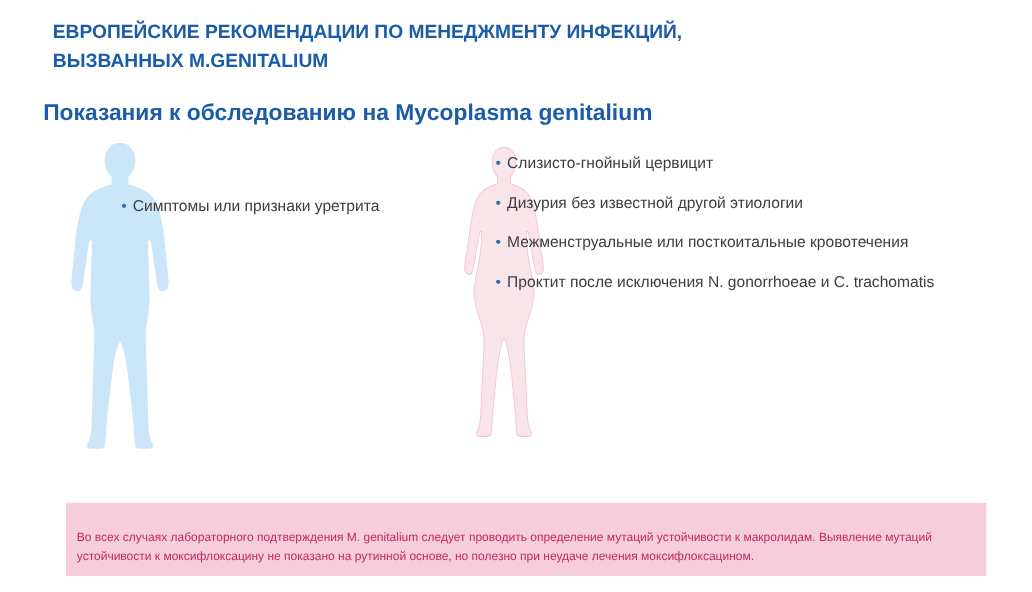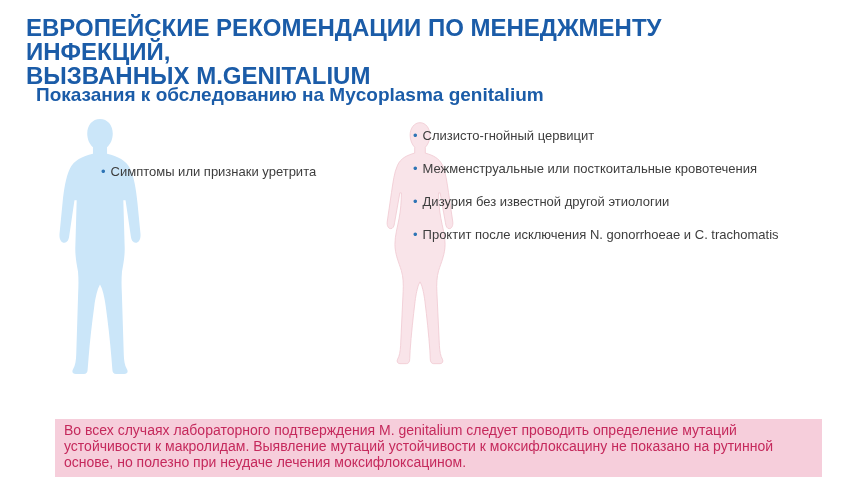--- a/index.html
+++ b/index.html
@@ -1,42 +1,42 @@
 <!DOCTYPE html>
 <html style="--title-blue: #1b5ca8; --bullet-blue: #2e74b5; --body-text: #3d3d3d; --male-fill: #cbe6f9; --female-fill: #f9e4e9; --female-stroke: #f1c9d2; --note-bg: #f6cedb; --note-text: #c5295c;"><head>
 <meta charset="utf-8">
 <style>
   html,body { margin:0; padding:0; background:#ffffff; }
   .slide {
     position:relative; width:860px; height:493px; background:#ffffff;
     font-family:"Liberation Sans", sans-serif; overflow:hidden;
   }
   .title {
-    position:absolute; left:26px; top:16px; width:780px;
-    font-size:24px; font-weight:700; color:var(--title-blue);
+    position:absolute; left:44px; top:16px; width:780px;
+    font-size:16px; font-weight:700; color:var(--title-blue);
     line-height:24px; white-space:pre-line;
   }
   .subtitle {
     position:absolute; left:36px; top:84px; width:600px;
     font-size:19px; font-weight:700; color:var(--title-blue);
   }
   .figure-male { position:absolute; left:56px; top:117px; width:88px; height:258px; }
   .figure-female { position:absolute; left:382px; top:120px; width:76px; height:245px; }
   .bullet-list { position:absolute; }
   .list-left { left:101px; top:119px; width:305px; }
   .list-right { left:413px; top:127px; width:447px; }
   .bullet-item { font-size:13px; color:var(--body-text); line-height:18px; }
   .list-left .bullet-item { margin-bottom:21px;margin-top:44px; }
   .list-right .bullet-item { margin-bottom:15px; }
   .dot { color:var(--bullet-blue); margin-right:5px; }
   .bullet-text { white-space:pre-line; }
   .note {
     position:absolute; left:55px; top:419px; width:767px; box-sizing:border-box;
     background:var(--note-bg); color:var(--note-text);
-    font-size:14px; line-height:16px; padding:3px 9px 7px 9px;
+    font-size:10px; line-height:16px; padding:22px 9px 7px 9px;
   }
   svg { display:block; }
 </style>
 </head>
 <body>
 
 <div class="slide">
 
   <div class="title">ЕВРОПЕЙСКИЕ РЕКОМЕНДАЦИИ ПО МЕНЕДЖМЕНТУ ИНФЕКЦИЙ,
 ВЫЗВАННЫХ M.GENITALIUM</div>
@@ -53,22 +53,22 @@
       <path fill="var(--female-fill)" stroke="var(--female-stroke)" stroke-width="1" d="M50 3 C42.5 3 37 9 37 17 C37 22.5 39.5 27.5 43 30.5 L43 37 C32.5 39.5 24.5 43 20.5 50.5 C16 58.5 14.5 70 12.5 81 L7 113 C6 118.5 8.5 121.5 11.5 121.5 C14.5 121.5 16 119 16.5 115 L23.5 81.5 L25.5 81.5 C25.5 91 24.5 101 22.5 110 C20.5 119.5 17 129 17 139 C17 150 22 159 25.5 168.5 C28 175.5 28.3 184 27.8 192 L24.5 252 C24 259 23 264 20.5 267.5 C19 270 20.5 272.5 23.5 272.5 L32 272.5 C35 272.5 36.5 270.5 36.5 267 L37 258 C38.5 240 41 220 43.5 203 C44.8 194 46.5 188.5 48 184.5 L50 181 L52 184.5 C53.5 188.5 55.2 194 56.5 203 C59 220 61.5 240 63 258 L63.5 267 C63.5 270.5 65 272.5 68 272.5 L76.5 272.5 C79.5 272.5 81 270 79.5 267.5 C77 264 76 259 75.5 252 L72.2 192 C71.7 184 72 175.5 74.5 168.5 C78 159 83 150 83 139 C83 129 79.5 119.5 77.5 110 C75.5 101 74.5 91 74.5 81.5 L76.5 81.5 L83.5 115 C84 119 85.5 121.5 88.5 121.5 C91.5 121.5 94 118.5 93 113 L87.5 81 C85.5 70 84 58.5 79.5 50.5 C75.5 43 67.5 39.5 57 37 L57 30.5 C60.5 27.5 63 22.5 63 17 C63 9 57.5 3 50 3 Z"></path>
     </svg>
   </div>
 
   <div class="bullet-list list-left">
     <div class="bullet-item"><span class="dot">•</span><span class="bullet-text">Симптомы или признаки уретрита</span></div>
   </div>
 
   <div class="bullet-list list-right">
     <div class="bullet-item"><span class="dot">•</span><span class="bullet-text">Слизисто-гнойный цервицит</span></div>
+    <div class="bullet-item"><span class="dot">•</span><span class="bullet-text">Дизурия без известной другой этиологии</span></div>
     <div class="bullet-item"><span class="dot">•</span><span class="bullet-text">Межменструальные или посткоитальные кровотечения</span></div>
-    <div class="bullet-item"><span class="dot">•</span><span class="bullet-text">Дизурия без известной другой этиологии</span></div>
     <div class="bullet-item"><span class="dot">•</span><span class="bullet-text">Проктит после исключения N. gonorrhoeae и C. trachomatis</span></div>
   </div>
 
   <div class="note">
     <span class="note-text">Во всех случаях лабораторного подтверждения M. genitalium следует проводить определение мутаций устойчивости к макролидам. Выявление мутаций устойчивости к моксифлоксацину не показано на рутинной основе, но полезно при неудаче лечения моксифлоксацином.</span>
   </div>
 
 </div>
 
 </body></html>

